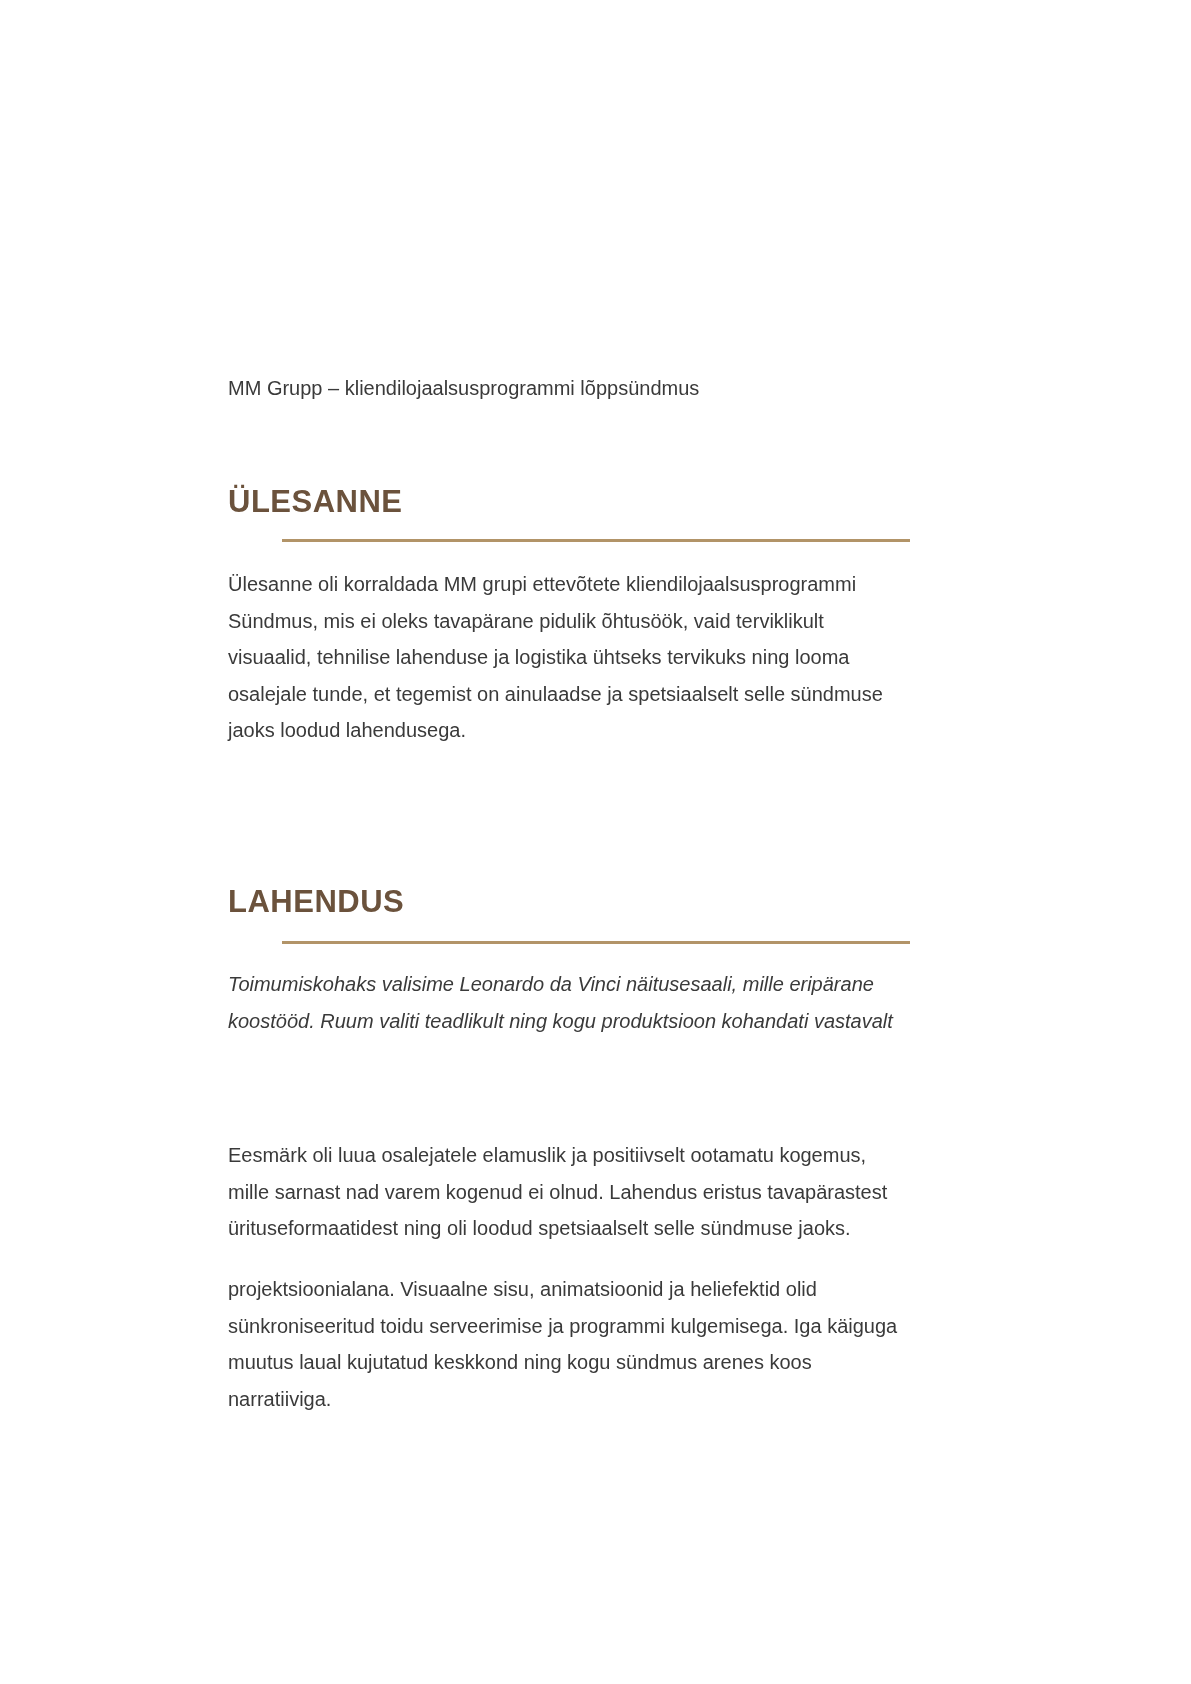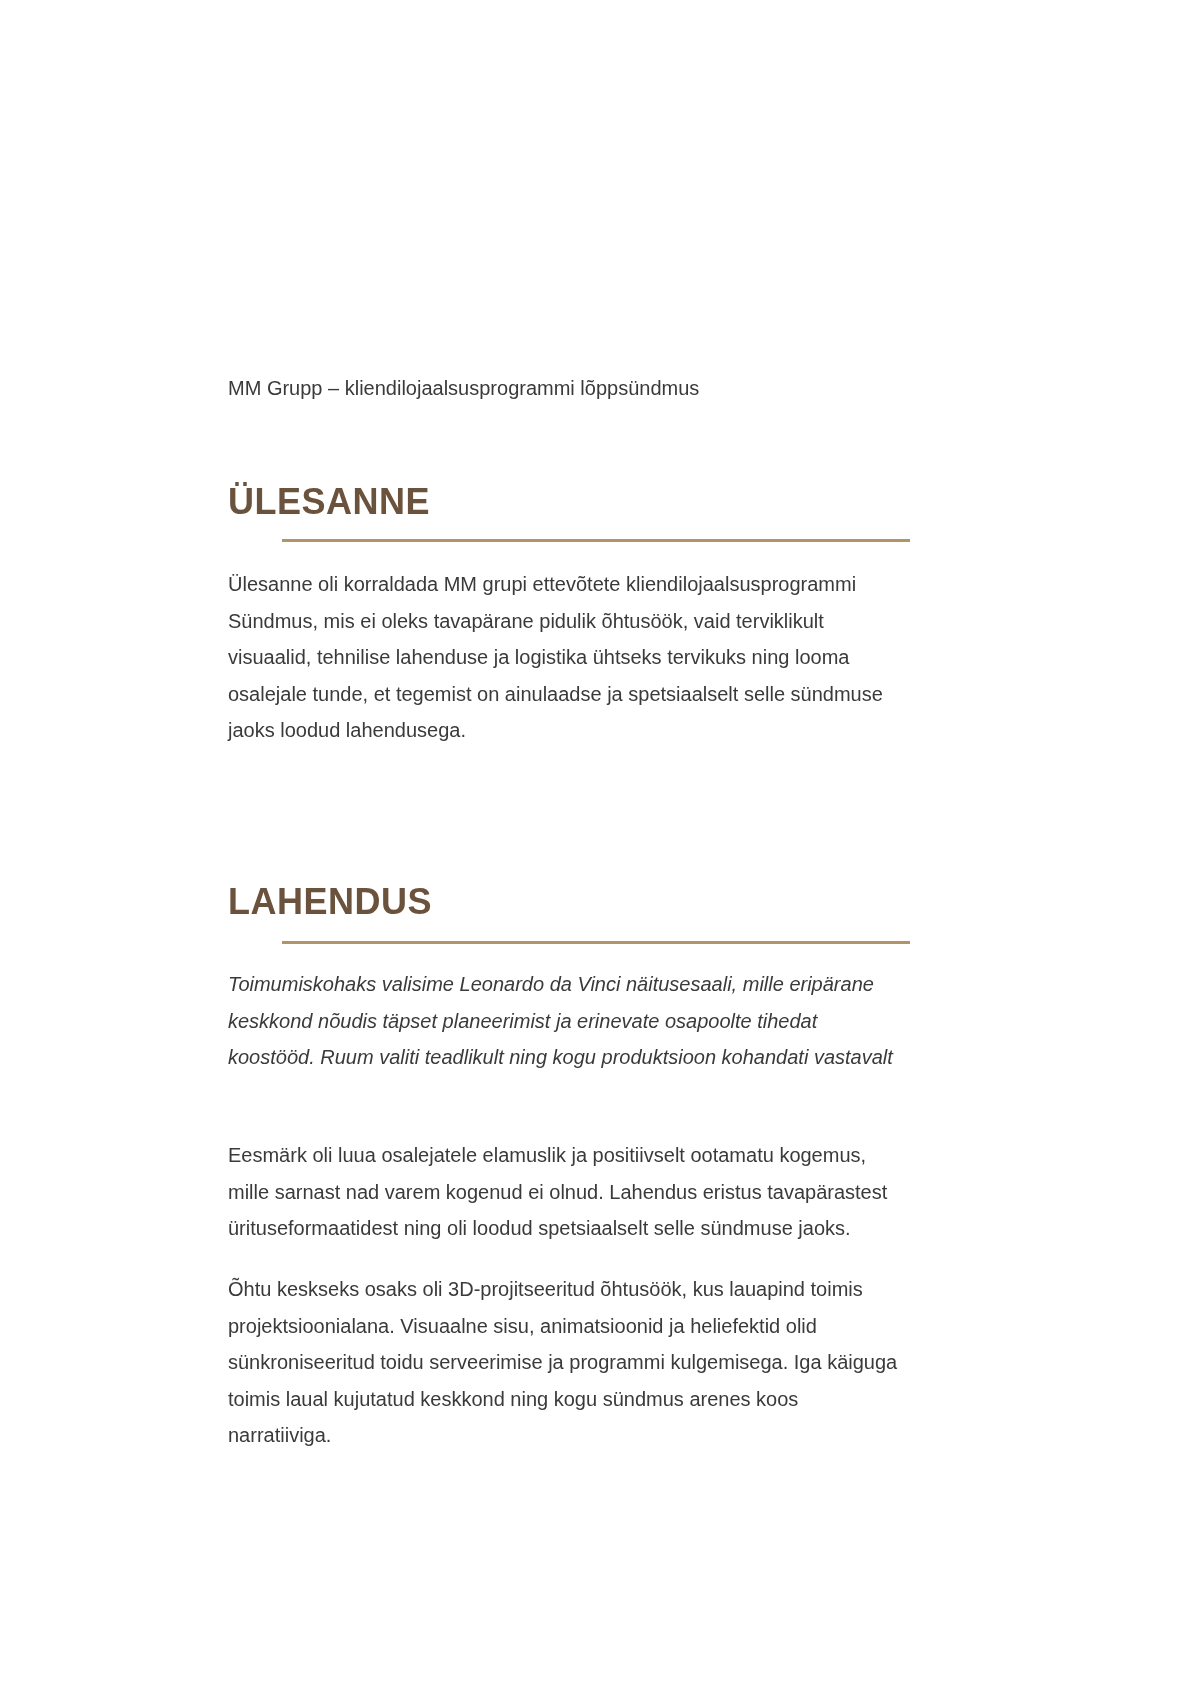--- a/index.html
+++ b/index.html
@@ -20,21 +20,21 @@
     left: 228px;
     top: 376px;
     font-size: 20px;
     line-height: 24px;
     color: var(--body-color, #3a3a3a);
     white-space: nowrap;
   }
   .section-heading {
     position: absolute;
     left: 228px;
-    font-size: 36px;
+    font-size: 31px;
     line-height: 28px;
     font-weight: bold;
     letter-spacing: 0.5px;
     color: var(--heading-color, #6b523c);
     white-space: nowrap;
   }
   .heading-ulesanne { top: 488px; }
   .heading-lahendus { top: 888px; }
   .rule {
     position: absolute;
@@ -77,31 +77,29 @@
       <div class="tline">osalejale tunde, et tegemist on ainulaadse ja spetsiaalselt selle sündmuse</div>
       <div class="tline">jaoks loodud lahendusega.</div>
     </div>
 
   <div class="section-heading heading-lahendus">LAHENDUS</div>
 
   <div class="rule rule-lahendus"></div>
 
   <div class="para para-2">
       <div class="tline">Toimumiskohaks valisime Leonardo da Vinci näitusesaali, mille eripärane</div>
-      <div class="tline">keskkond nõudis täpset planeerimist ja erinevate osapoolte tihedat</div>
       <div class="tline">koostööd. Ruum valiti teadlikult ning kogu produktsioon kohandati vastavalt</div>
     </div>
 
   <div class="para para-3">
       <div class="tline">Eesmärk oli luua osalejatele elamuslik ja positiivselt ootamatu kogemus,</div>
       <div class="tline">mille sarnast nad varem kogenud ei olnud. Lahendus eristus tavapärastest</div>
       <div class="tline">ürituseformaatidest ning oli loodud spetsiaalselt selle sündmuse jaoks.</div>
     </div>
 
   <div class="para para-4">
-      <div class="tline">Õhtu keskseks osaks oli 3D-projitseeritud õhtusöök, kus lauapind toimis</div>
       <div class="tline">projektsioonialana. Visuaalne sisu, animatsioonid ja heliefektid olid</div>
       <div class="tline">sünkroniseeritud toidu serveerimise ja programmi kulgemisega. Iga käiguga</div>
-      <div class="tline">toimis laual kujutatud keskkond ning kogu sündmus arenes koos</div>
+      <div class="tline">muutus laual kujutatud keskkond ning kogu sündmus arenes koos</div>
       <div class="tline">narratiiviga.</div>
     </div>
 
 </div>
 
 </body></html>

